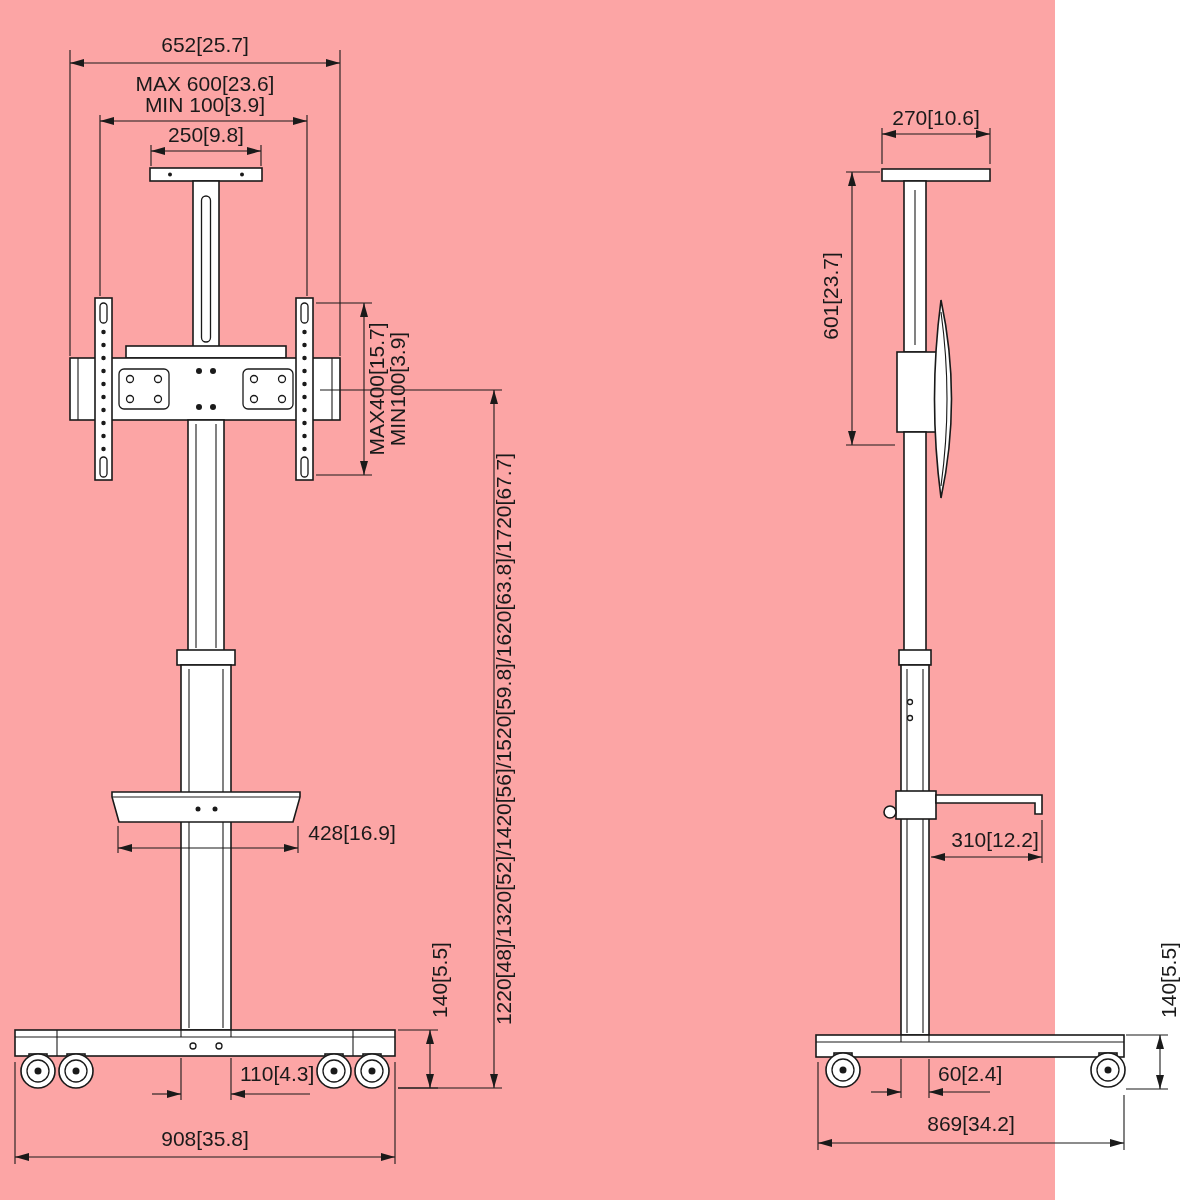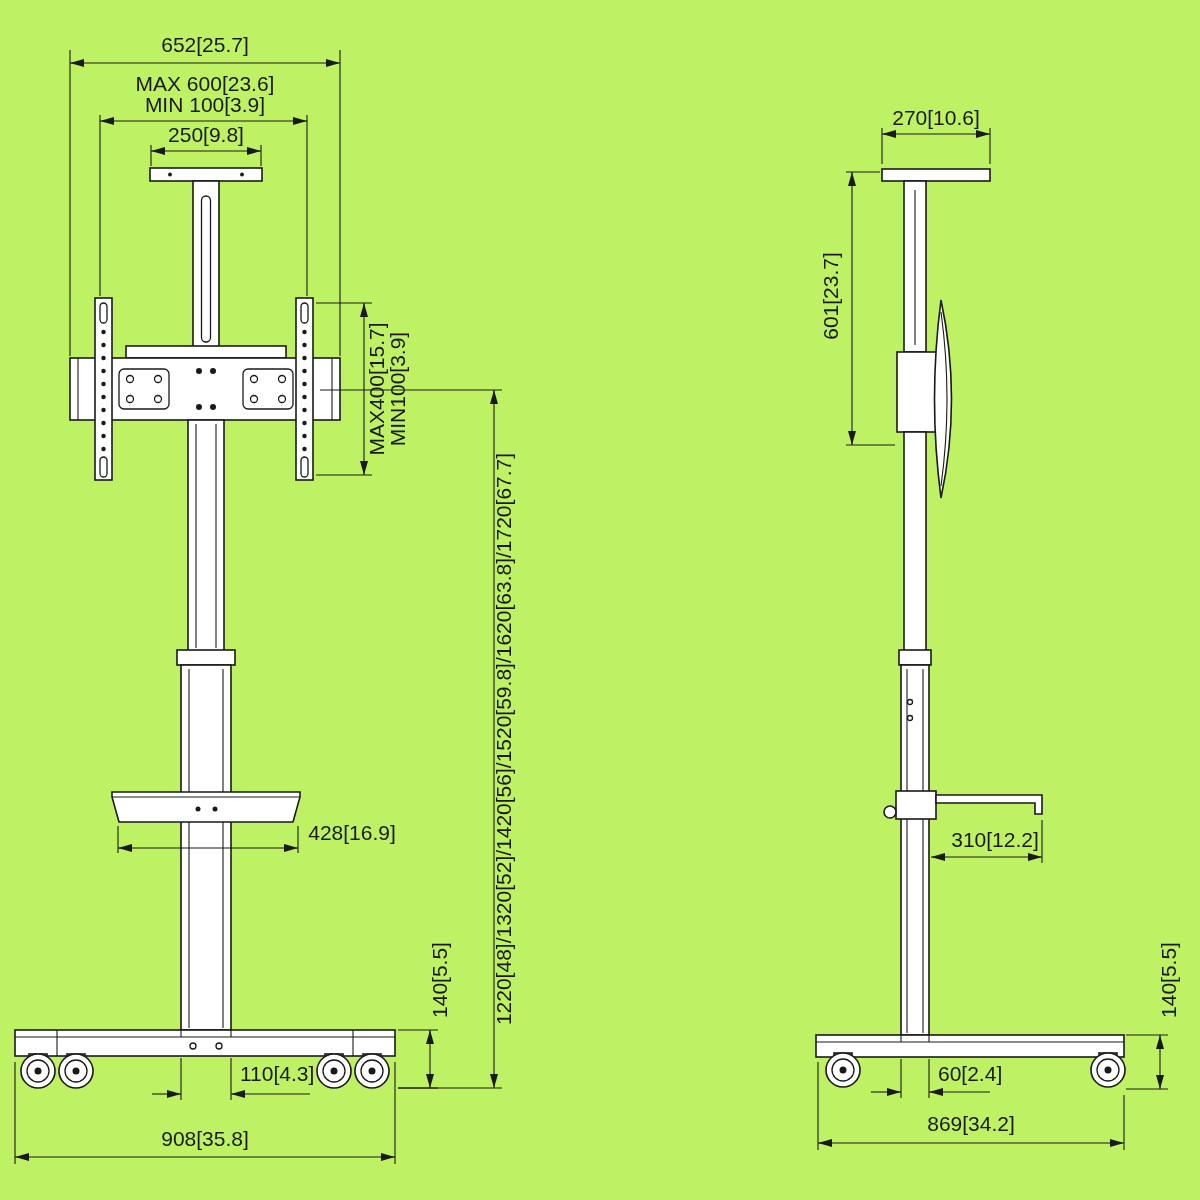--- a/index.html
+++ b/index.html
@@ -1,17 +1,17 @@
 <!DOCTYPE html>
 <html><head>
 <meta charset="utf-8">
 <style>
   html,body{margin:0;padding:0;background:#ffffff;}
   body{width:1200px;height:1200px;overflow:hidden;}
-  .canvas{width:1200px;height:1200px;background:#bef264;position:relative;}
+  .canvas{width:1055px;height:1200px;background:#fca5a5;position:relative;}
   svg{display:block;}
   text{font-family:"Liberation Sans", sans-serif;fill:#1a1a1a;font-size:21px;}
   .lnthin{stroke:#1a1a1a;fill:none;stroke-width:1.1;}
   .fw{fill:#ffffff;stroke:#1a1a1a;stroke-width:1.6;}
   .hole{fill:none;stroke:#1a1a1a;stroke-width:1.3;}
   .dot{fill:#1a1a1a;stroke:none;}
   .dim{stroke:#1a1a1a;stroke-width:1.1;fill:none;}
   .dotline{stroke:#1a1a1a;stroke-width:4.5;stroke-linecap:round;stroke-dasharray:0 13;fill:none;}
 </style>
 </head>

